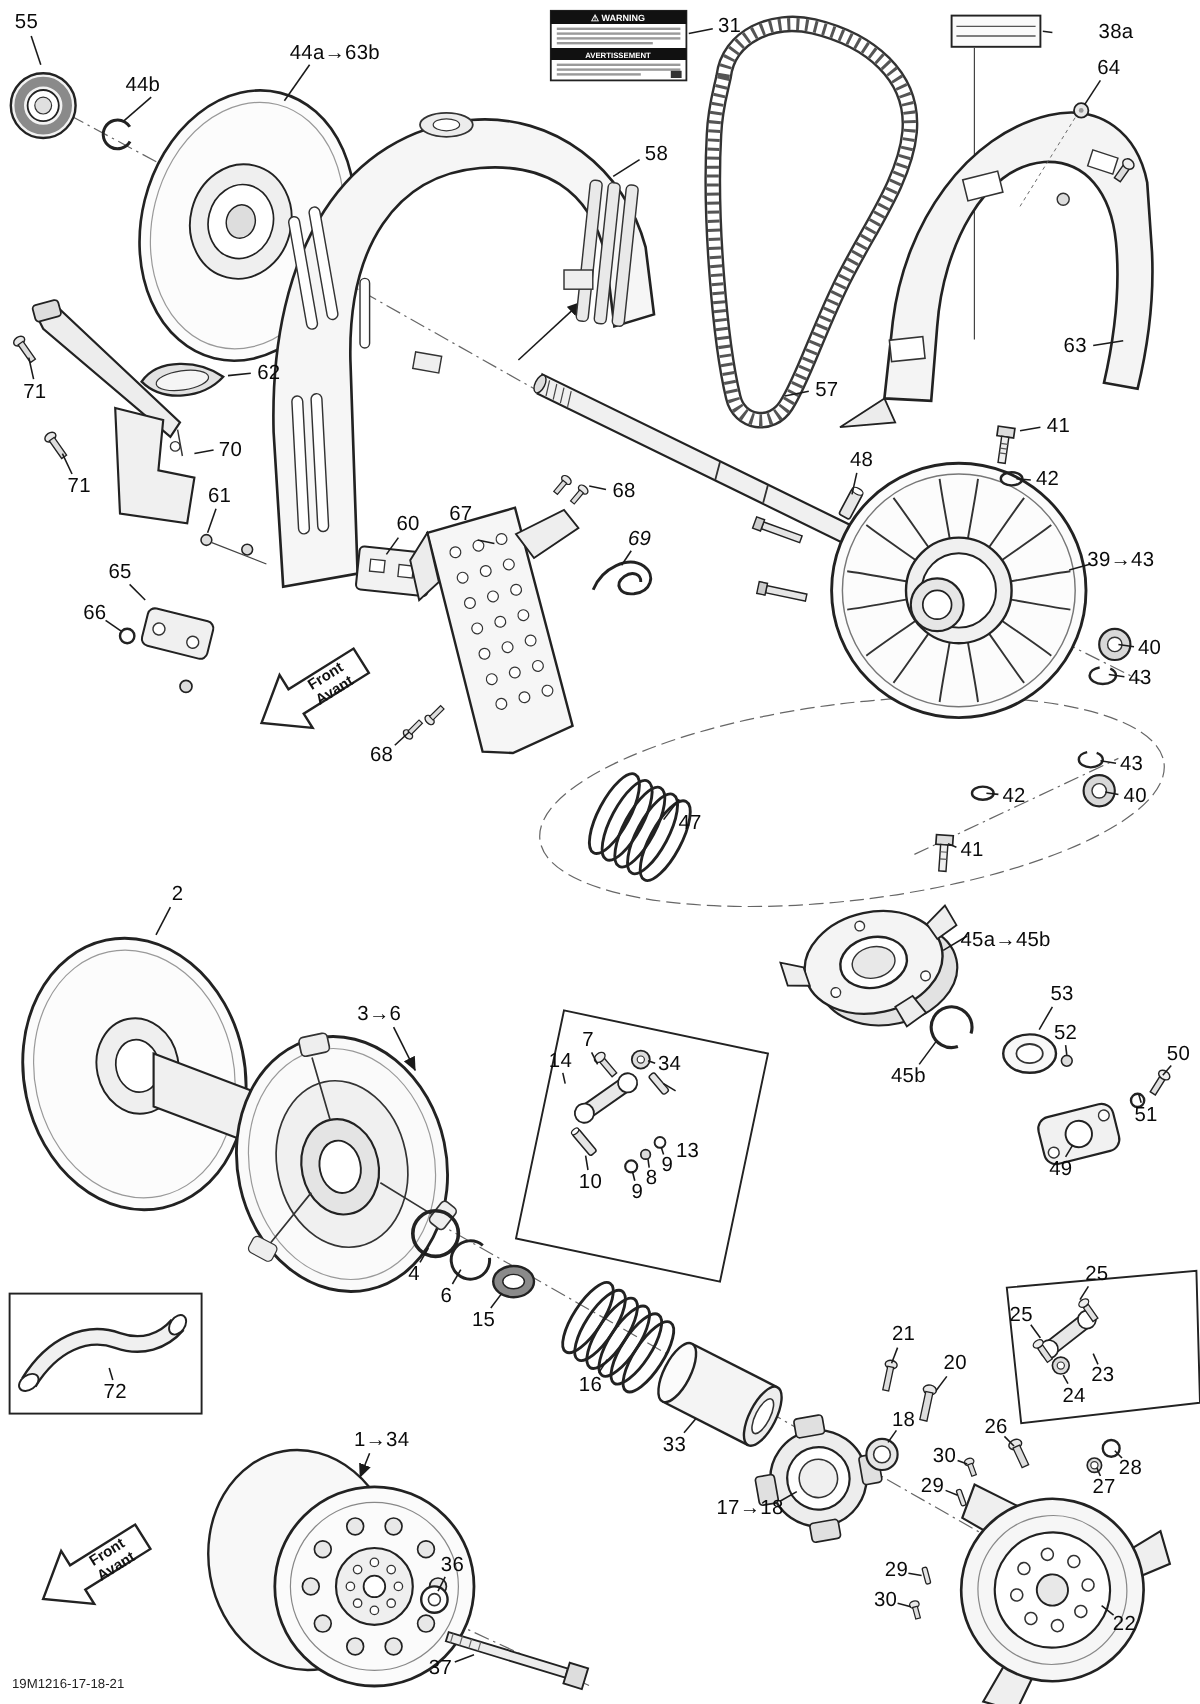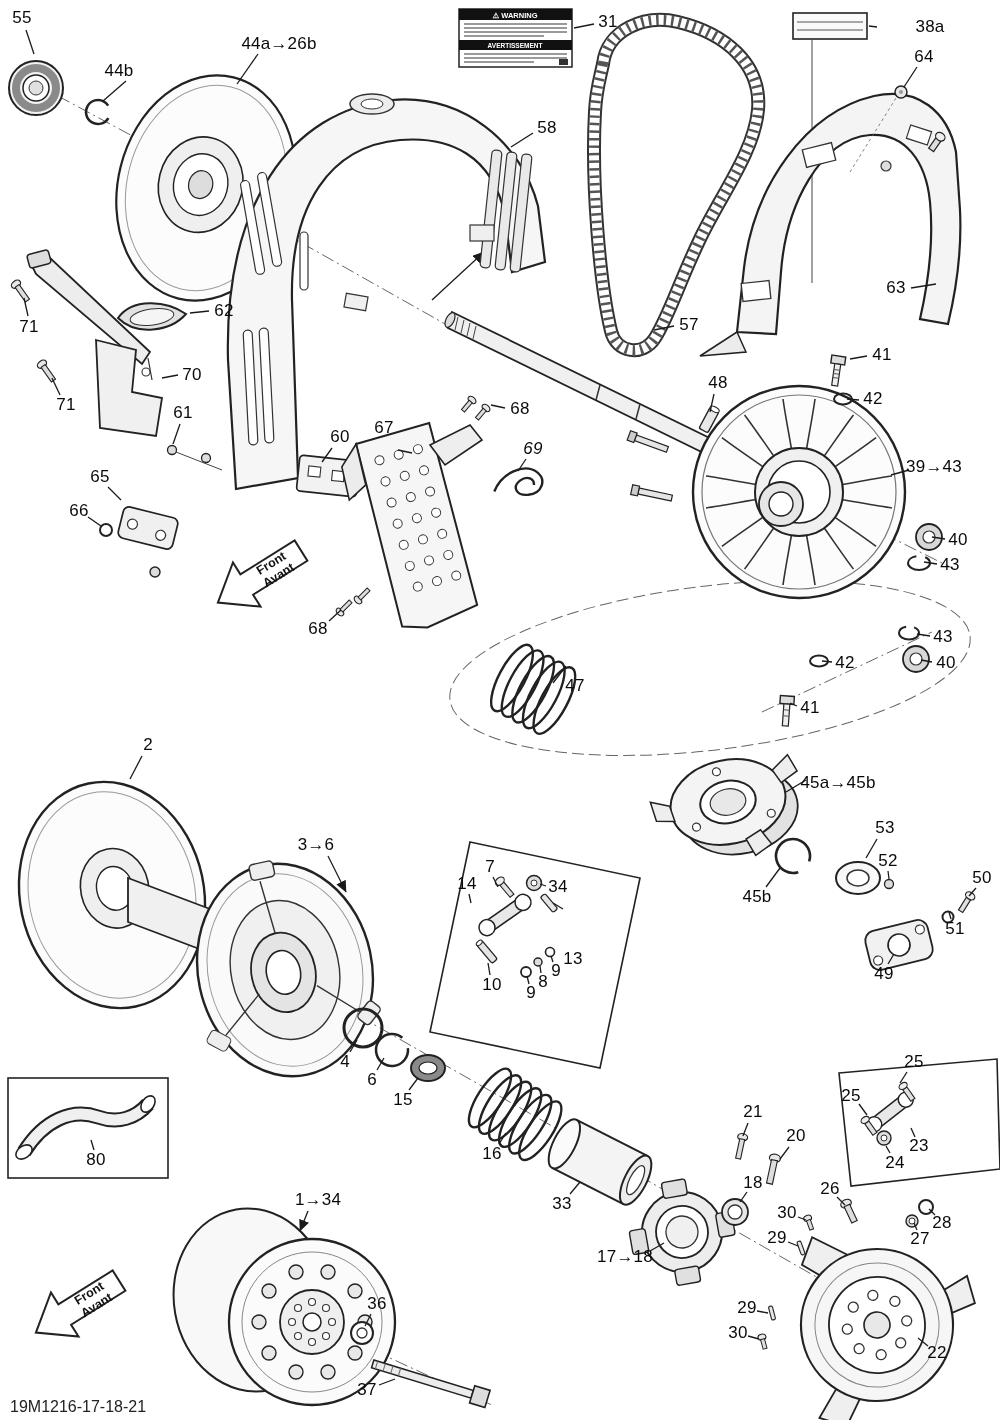--- a/index.html
+++ b/index.html
@@ -8,21 +8,21 @@
     width:1000px; height:1420px; position:relative; overflow:hidden;
     font-family:"Liberation Sans", sans-serif; color:#111;
   }
   .page { position:absolute; inset:0; background:#fff; }
   #diagram { position:absolute; left:0; top:0; }
   #callout-layer { position:absolute; left:0; top:0; width:1000px; height:1420px; pointer-events:none; }
   .callout {
     position:absolute; transform:translate(-50%,-50%);
     font-size:17px; font-weight:400; color:#0a0a0a; white-space:nowrap; letter-spacing:.2px;
   }
-  .doc-code { position:absolute; left:10px; top:1398px; font-size:16px; color:#222; }
+  .doc-code { position:absolute; left:10px; top:1398px; font-size:11px; color:#222; }
   .wl-head  { font-family:"Liberation Sans",sans-serif; font-weight:bold; font-size:7.5px; fill:#fff; text-anchor:middle; }
   .wl-head2 { font-family:"Liberation Sans",sans-serif; font-weight:bold; font-size:6.5px; fill:#fff; text-anchor:middle; }
   .arrow-text { font-family:"Liberation Sans",sans-serif; font-weight:bold; font-size:12.5px; fill:#111; text-anchor:middle; }
 </style>
 </head>
 <body>
 
 <div class="page">
 
 <svg id="diagram" width="1000" height="1420" viewBox="0 0 1000 1420" xmlns="http://www.w3.org/2000/svg">
@@ -662,21 +662,21 @@
         <line x1="757" y1="1311" x2="768" y2="1313"></line>
         <line x1="748" y1="1336" x2="759" y2="1339"></line>
         <line x1="928" y1="1346" x2="918" y2="1338"></line>
         <line x1="379" y1="1385" x2="395" y2="1379"></line>
       </g>
 </svg>
 
 <div id="callout-layer">
       <div class="callout" style="left: 22px; top: 18px;">55</div>
       <div class="callout" style="left: 119px; top: 71px;">44b</div>
-      <div class="callout" style="left: 279px; top: 44px;">44a→26b</div>
+      <div class="callout" style="left: 279px; top: 44px;">44a→63b</div>
       <div class="callout" style="left: 608px; top: 22px;">31</div>
       <div class="callout" style="left: 893px; top: 27px; margin-left: 37px;">38a</div>
       <div class="callout" style="left: 924px; top: 57px;">64</div>
       <div class="callout" style="left: 547px; top: 128px;">58</div>
       <div class="callout" style="left: 896px; top: 288px;">63</div>
       <div class="callout" style="left: 689px; top: 325px;">57</div>
       <div class="callout" style="left: 29px; top: 327px;">71</div>
       <div class="callout" style="left: 224px; top: 311px;">62</div>
       <div class="callout" style="left: 192px; top: 375px;">70</div>
       <div class="callout" style="left: 66px; top: 405px;">71</div>
@@ -714,21 +714,21 @@
       <div class="callout" style="left: 884px; top: 974px;">49</div>
       <div class="callout" style="left: 492px; top: 985px;">10</div>
       <div class="callout" style="left: 531px; top: 993px;">9</div>
       <div class="callout" style="left: 543px; top: 982px;">8</div>
       <div class="callout" style="left: 556px; top: 971px;">9</div>
       <div class="callout" style="left: 345px; top: 1062px;">4</div>
       <div class="callout" style="left: 372px; top: 1080px;">6</div>
       <div class="callout" style="left: 403px; top: 1100px;">15</div>
       <div class="callout" style="left: 492px; top: 1154px;">16</div>
       <div class="callout" style="left: 562px; top: 1204px;">33</div>
-      <div class="callout" style="left: 96px; top: 1160px;">80</div>
+      <div class="callout" style="left: 96px; top: 1160px;">72</div>
       <div class="callout" style="left: 914px; top: 1062px;">25</div>
       <div class="callout" style="left: 851px; top: 1096px;">25</div>
       <div class="callout" style="left: 919px; top: 1146px;">23</div>
       <div class="callout" style="left: 895px; top: 1163px;">24</div>
       <div class="callout" style="left: 753px; top: 1112px;">21</div>
       <div class="callout" style="left: 796px; top: 1136px;">20</div>
       <div class="callout" style="left: 753px; top: 1183px;">18</div>
       <div class="callout" style="left: 625px; top: 1257px;">17→18</div>
       <div class="callout" style="left: 830px; top: 1189px;">26</div>
       <div class="callout" style="left: 787px; top: 1213px;">30</div>

